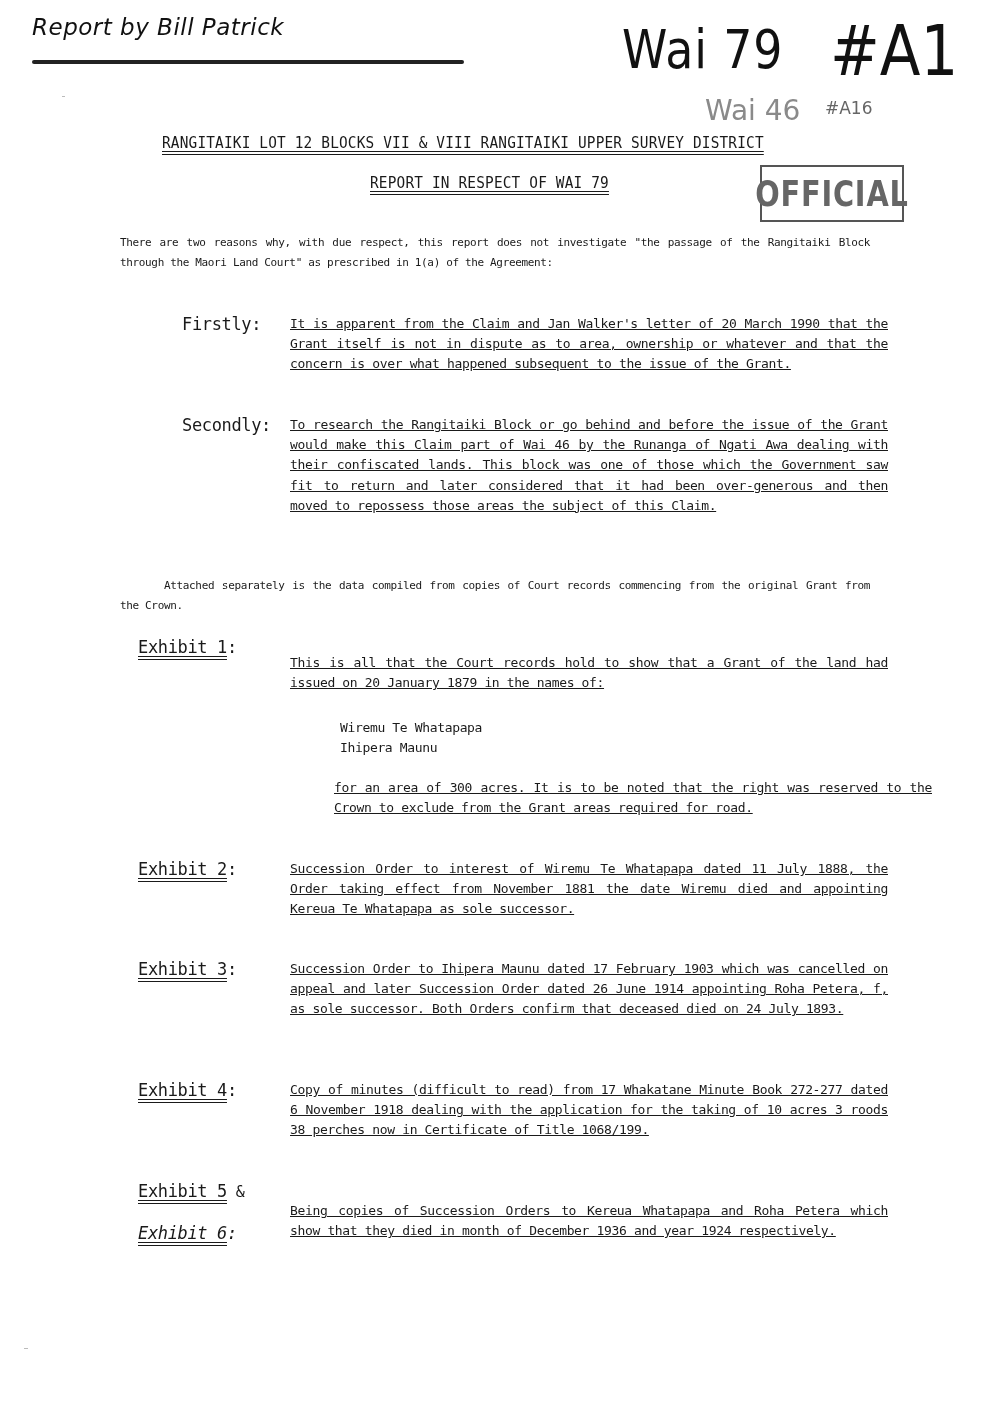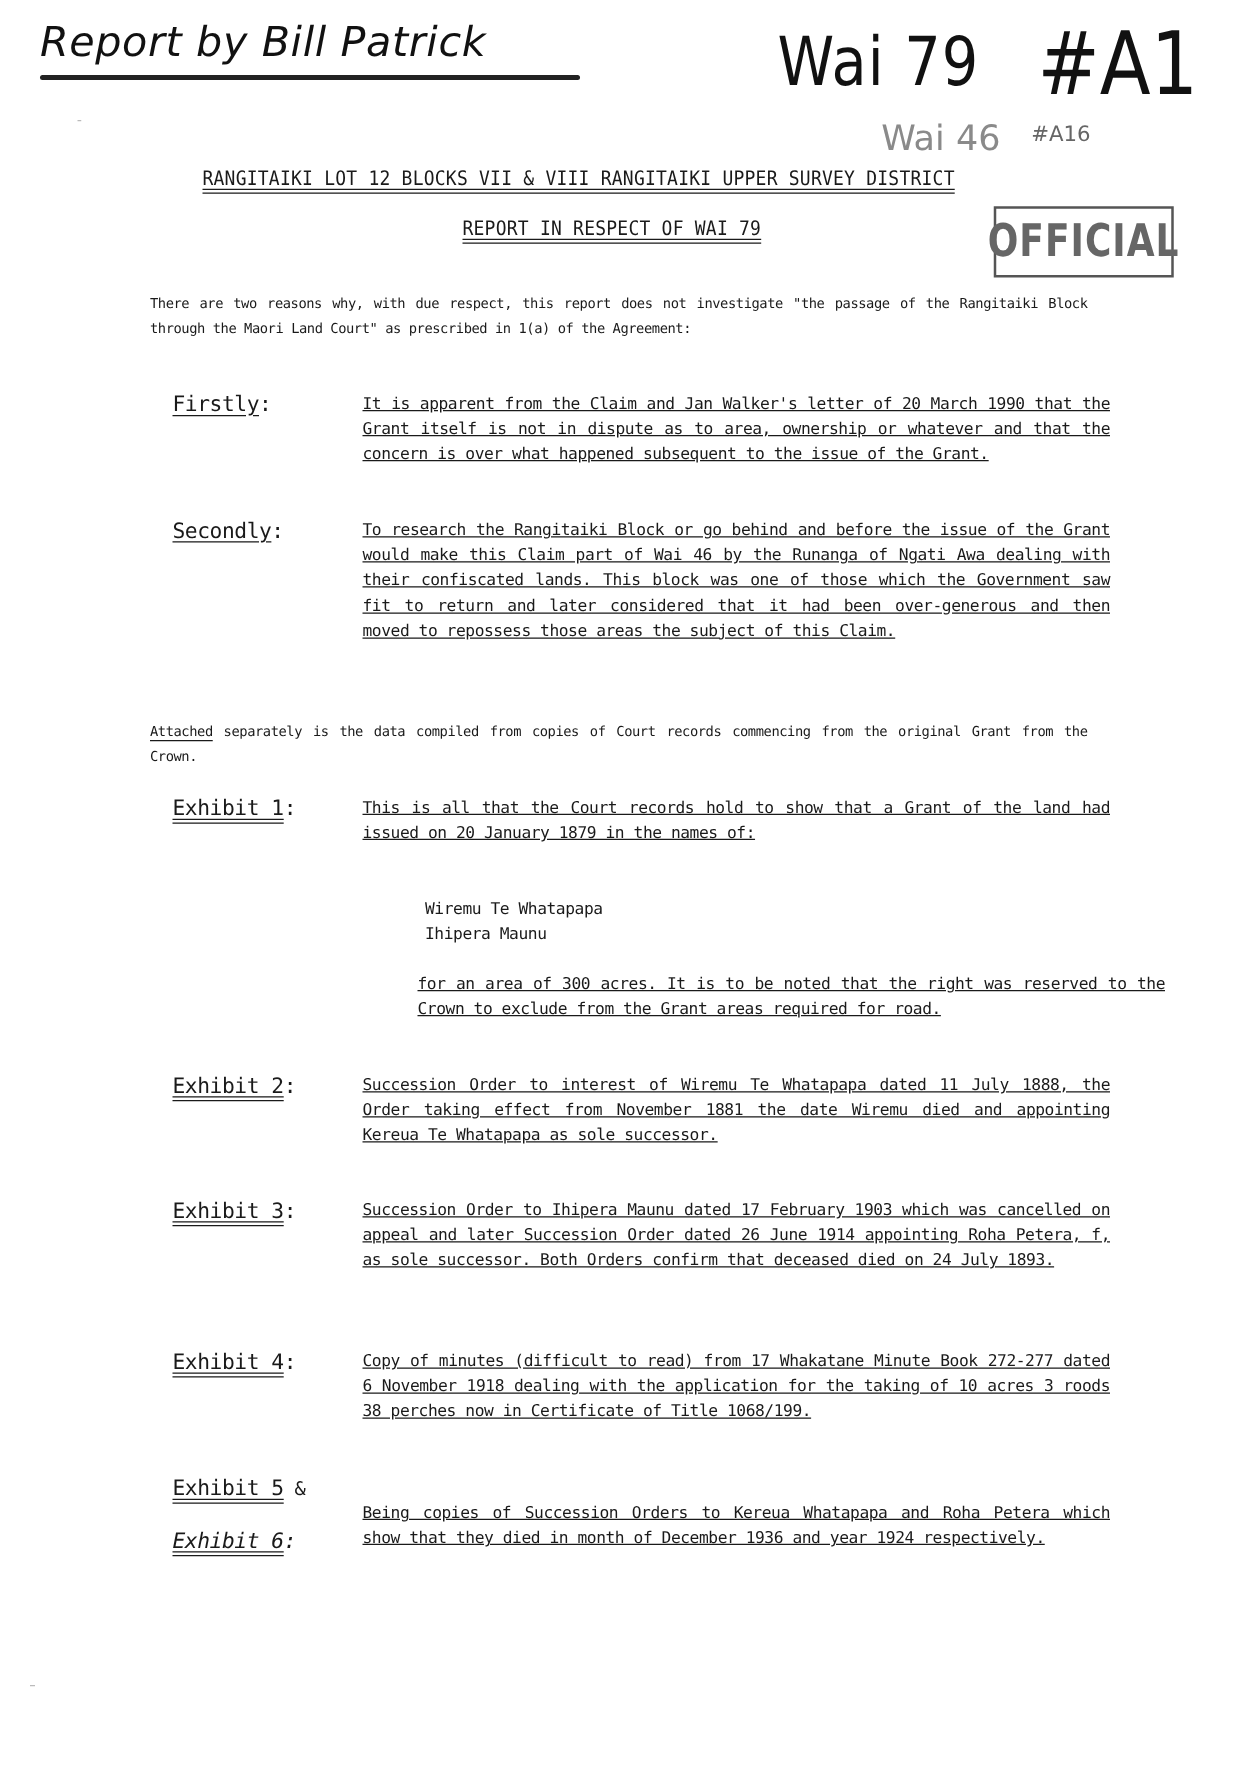--- a/index.html
+++ b/index.html
@@ -5,58 +5,58 @@
     html, body { margin: 0; padding: 0; background: #ffffff; }
     body {
       width: 1000px; height: 1414px; position: relative; overflow: hidden;
       font-family: "DejaVu Sans Mono", "Liberation Mono", monospace;
       color: #1a1a1a;
     }
     .hand {
       font-family: "DejaVu Sans", sans-serif;
       font-style: italic; position: absolute; color: #111;
     }
-    #author-note { left: 32px; top: 14px; font-size: 33px; letter-spacing: 0.5px; }
+    #author-note { left: 32px; top: 14px; font-size: 23px; letter-spacing: 0.5px; }
     #author-underline { position: absolute; left: 32px; top: 60px; width: 432px; height: 4px; background: #222; border-radius: 2px; }
     #wai-ref { left: 622px; top: 18px; font-size: 54px; font-style: normal; font-weight: normal; transform: scaleX(0.85); transform-origin: left top; letter-spacing: 1px; }
     #record-num { left: 830px; top: 10px; font-size: 70px; font-style: normal; transform: scaleX(0.85); transform-origin: left top; }
     #secondary-ref { left: 705px; top: 94px; font-size: 28px; color: #8a8a8a; font-style: normal; }
     #secondary-num { left: 825px; top: 98px; font-size: 17px; color: #666; font-style: normal; }
 
     .title {
       position: absolute; font-size: 16px; letter-spacing: 0.2px;
       text-decoration: underline double; text-underline-offset: 3px;
       white-space: nowrap; transform: scaleX(0.9); transform-origin: left top;
     }
     #doc-title { left: 162px; top: 133px; }
     #doc-subtitle { left: 370px; top: 173px; }
 
     #official-stamp {
       position: absolute; left: 760px; top: 165px; width: 144px; height: 57px;
       border: 2px solid #555; box-sizing: border-box;
-      display: flex; align-items: center; justify-content: center; margin-left: 35px;
+      display: flex; align-items: center; justify-content: center;
     }
     #official-stamp span {
       font-family: "DejaVu Sans", sans-serif; font-weight: bold; font-size: 36px; color: #666;
       transform: scaleX(0.8); display: inline-block; letter-spacing: 1px;
     }
 
     .para {
       position: absolute; left: 120px; width: 750px; font-size: 11px; line-height: 20.2px;
       text-align: justify; text-align-last: left; letter-spacing: -0.35px;
     }
     .label {
       position: absolute; left: 138px; font-size: 17px; line-height: 20.2px; letter-spacing: -0.35px;
     }
     .label .u { text-decoration: underline double; text-underline-offset: 3px; text-align: center; }
     .body {
       position: absolute; left: 290px; width: 598px; font-size: 13px; line-height: 20.2px;
       text-align: justify; text-align-last: left; letter-spacing: -0.35px; text-decoration: underline;
     }
-    .u1 { text-decoration: underline; text-underline-offset: 3px; }
+    .u1 { text-underline-offset: 3px; margin-left: 44px; }
     .names { position: absolute; left: 340px; font-size: 13px; line-height: 20.2px; letter-spacing: -0.35px; }
     .names div { white-space: nowrap; }
     .mark { position: absolute; background: #bbb; }
   </style>
 </head>
 <body>
 
 <div id="author-note" class="hand">Report by Bill Patrick</div>
 <div id="author-underline"></div>
 <div id="wai-ref" class="hand">Wai 79</div>
@@ -75,21 +75,21 @@
 
 <div class="label" style="top:314px;"><span class="u1">Firstly</span><span>:</span></div>
 <div class="body" style="top:314px;">It is apparent from the Claim and Jan Walker's letter of 20 March 1990 that the Grant itself is not in dispute as to area, ownership or whatever and that the concern is over what happened subsequent to the issue of the Grant.</div>
 
 <div class="label" style="top:415px;"><span class="u1">Secondly</span><span>:</span></div>
 <div class="body" style="top:415px;">To research the Rangitaiki Block or go behind and before the issue of the Grant would make this Claim part of Wai 46 by the Runanga of Ngati Awa dealing with their confiscated lands.  This block was one of those which the Government saw fit to return and later considered that it had been over-generous and then moved to repossess those areas the subject of this Claim.</div>
 
 <div class="para" style="top:576px;"><span class="u1">Attached</span><span> separately is the data compiled from copies of Court records commencing from the original Grant from the Crown.</span></div>
 
 <div class="label" style="top:637px;"><span class="u">Exhibit 1</span><span>:</span></div>
-<div class="body" style="top:637px;">This is all that the Court records hold to show that a Grant of the land had issued on 20 January 1879 in the names of:</div>
+<div class="body" style="top:653px;">This is all that the Court records hold to show that a Grant of the land had issued on 20 January 1879 in the names of:</div>
 <div class="names" style="top:718px;">
   <div>Wiremu Te Whatapapa</div>
   <div>Ihipera Maunu</div>
 </div>
 <div class="body" style="top:778px;margin-left:44px;">for an area of 300 acres.  It is to be noted that the right was reserved to the Crown to exclude from the Grant areas required for road.</div>
 
 <div class="label" style="top:859px;"><span class="u">Exhibit 2</span><span>:</span></div>
 <div class="body" style="top:859px;">Succession Order to interest of Wiremu Te Whatapapa dated 11 July 1888, the Order taking effect from November 1881 the date Wiremu died and appointing Kereua Te Whatapapa as sole successor.</div>
 
 <div class="label" style="top:959px;"><span class="u">Exhibit 3</span><span>:</span></div>

